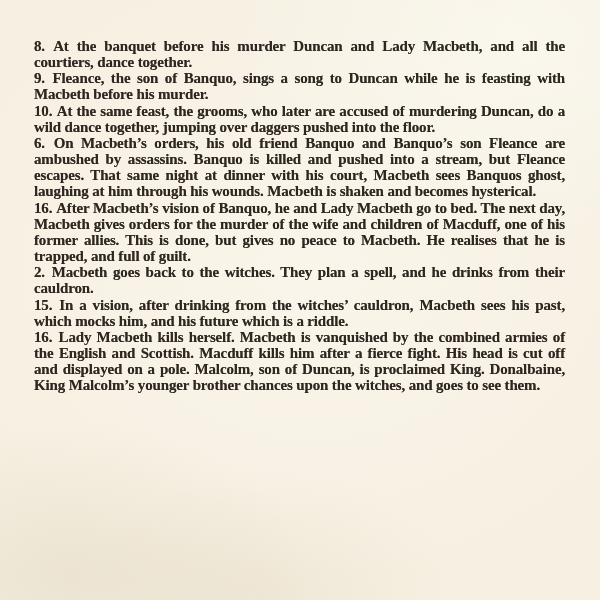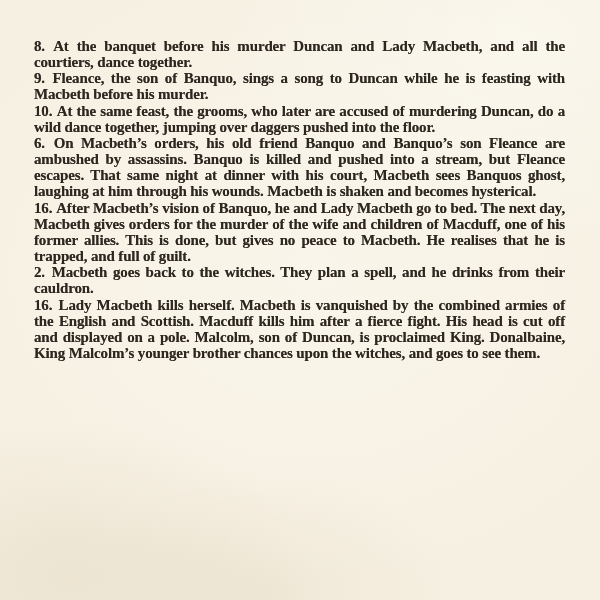--- a/index.html
+++ b/index.html
@@ -45,15 +45,16 @@
 <body>
 
 <div class="page">
   <div class="text-block">
     <p class="para"><span class="num">8.</span> <span>At the banquet before his murder Duncan and Lady Macbeth, and all the courtiers, dance together.</span></p>
     <p class="para"><span class="num">9.</span> <span>Fleance, the son of Banquo, sings a song to Duncan while he is feasting with Macbeth before his murder.</span></p>
     <p class="para"><span class="num">10.</span> <span>At the same feast, the grooms, who later are accused of murdering Duncan, do a wild dance together, jumping over daggers pushed into the floor.</span></p>
     <p class="para"><span class="num">6.</span> <span>On Macbeth’s orders, his old friend Banquo and Banquo’s son Fleance are ambushed by assassins. Banquo is killed and pushed into a stream, but Fleance escapes. That same night at dinner with his court, Macbeth sees Banquos ghost, laughing at him through his wounds. Macbeth is shaken and becomes hysterical.</span></p>
     <p class="para"><span class="num">16.</span> <span>After Macbeth’s vision of Banquo, he and Lady Macbeth go to bed. The next day, Macbeth gives orders for the murder of the wife and children of Macduff, one of his former allies. This is done, but gives no peace to Macbeth. He realises that he is trapped, and full of guilt.</span></p>
     <p class="para"><span class="num">2.</span> <span>Macbeth goes back to the witches. They plan a spell, and he drinks from their cauldron.</span></p>
+    <p class="para"><span class="num">15.</span> <span>In a vision, after drinking from the witches’ cauldron, Macbeth sees his past, which mocks him, and his future which is a riddle.</span></p>
     <p class="para"><span class="num">16.</span> <span>Lady Macbeth kills herself. Macbeth is vanquished by the combined armies of the English and Scottish. Macduff kills him after a fierce fight. His head is cut off and displayed on a pole. Malcolm, son of Duncan, is proclaimed King. Donalbaine, King Malcolm’s younger brother chances upon the witches, and goes to see them.</span></p>
   </div>
 </div>
 
 </body></html>

